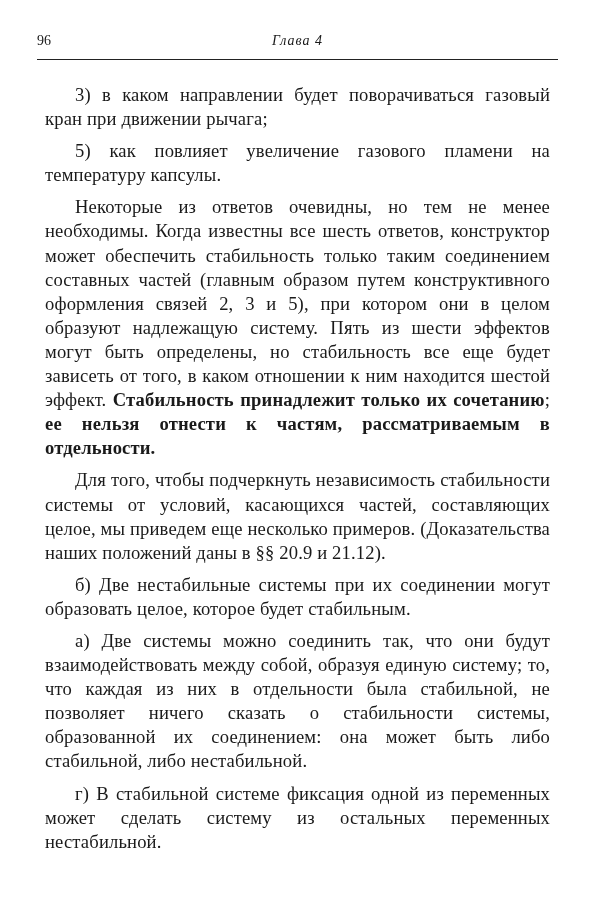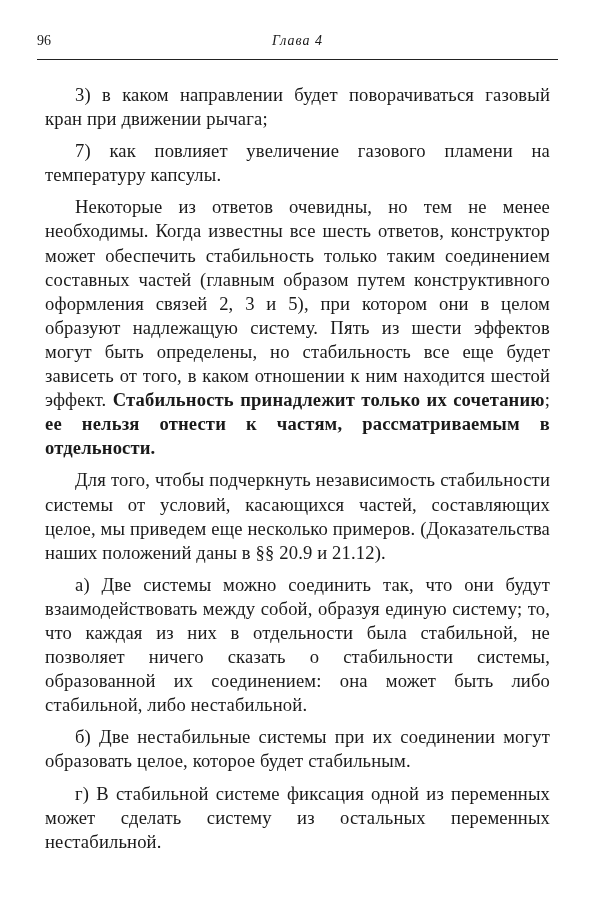--- a/index.html
+++ b/index.html
@@ -18,20 +18,20 @@
 
 <div class="page">
   <div class="header">
     <span class="page-num">96</span>
     <span class="running-title">Глава 4</span>
   </div>
   <div class="rule"></div>
 
   <div class="body">
     <p>3) в каком направлении будет поворачиваться газовый кран при движении рычага;</p>
-    <p>7) как повлияет увеличение газового пламени на температуру капсулы.</p>
+    <p>5) как повлияет увеличение газового пламени на температуру капсулы.</p>
     <p><span>Некоторые из ответов очевидны, но тем не менее необходимы. Когда известны все шесть ответов, конструктор может обеспечить стабильность только таким соединением составных частей (главным образом путем конструктивного оформления связей 2, 3 и 5), при котором они в целом образуют надлежащую систему. Пять из шести эффектов могут быть определены, но стабильность все еще будет зависеть от того, в каком отношении к ним находится шестой эффект. </span><span class="em">Стабильность принадлежит только их сочетанию</span><span>; </span><span class="em">ее нельзя отнести к частям, рассматриваемым в отдельности.</span></p>
     <p>Для того, чтобы подчеркнуть независимость стабильности системы от условий, касающихся частей, составляющих целое, мы приведем еще несколько примеров. (Доказательства наших положений даны в §§ 20.9 и 21.12).</p>
+    <p>б) Две нестабильные системы при их соединении могут образовать целое, которое будет стабильным.</p>
     <p>а) Две системы можно соединить так, что они будут взаимодействовать между собой, образуя единую систему; то, что каждая из них в отдельности была стабильной, не позволяет ничего сказать о стабильности системы, образованной их соединением: она может быть либо стабильной, либо нестабильной.</p>
-    <p>б) Две нестабильные системы при их соединении могут образовать целое, которое будет стабильным.</p>
     <p>г) В стабильной системе фиксация одной из переменных может сделать систему из остальных переменных нестабильной.</p>
   </div>
 </div>
 
 </body></html>

